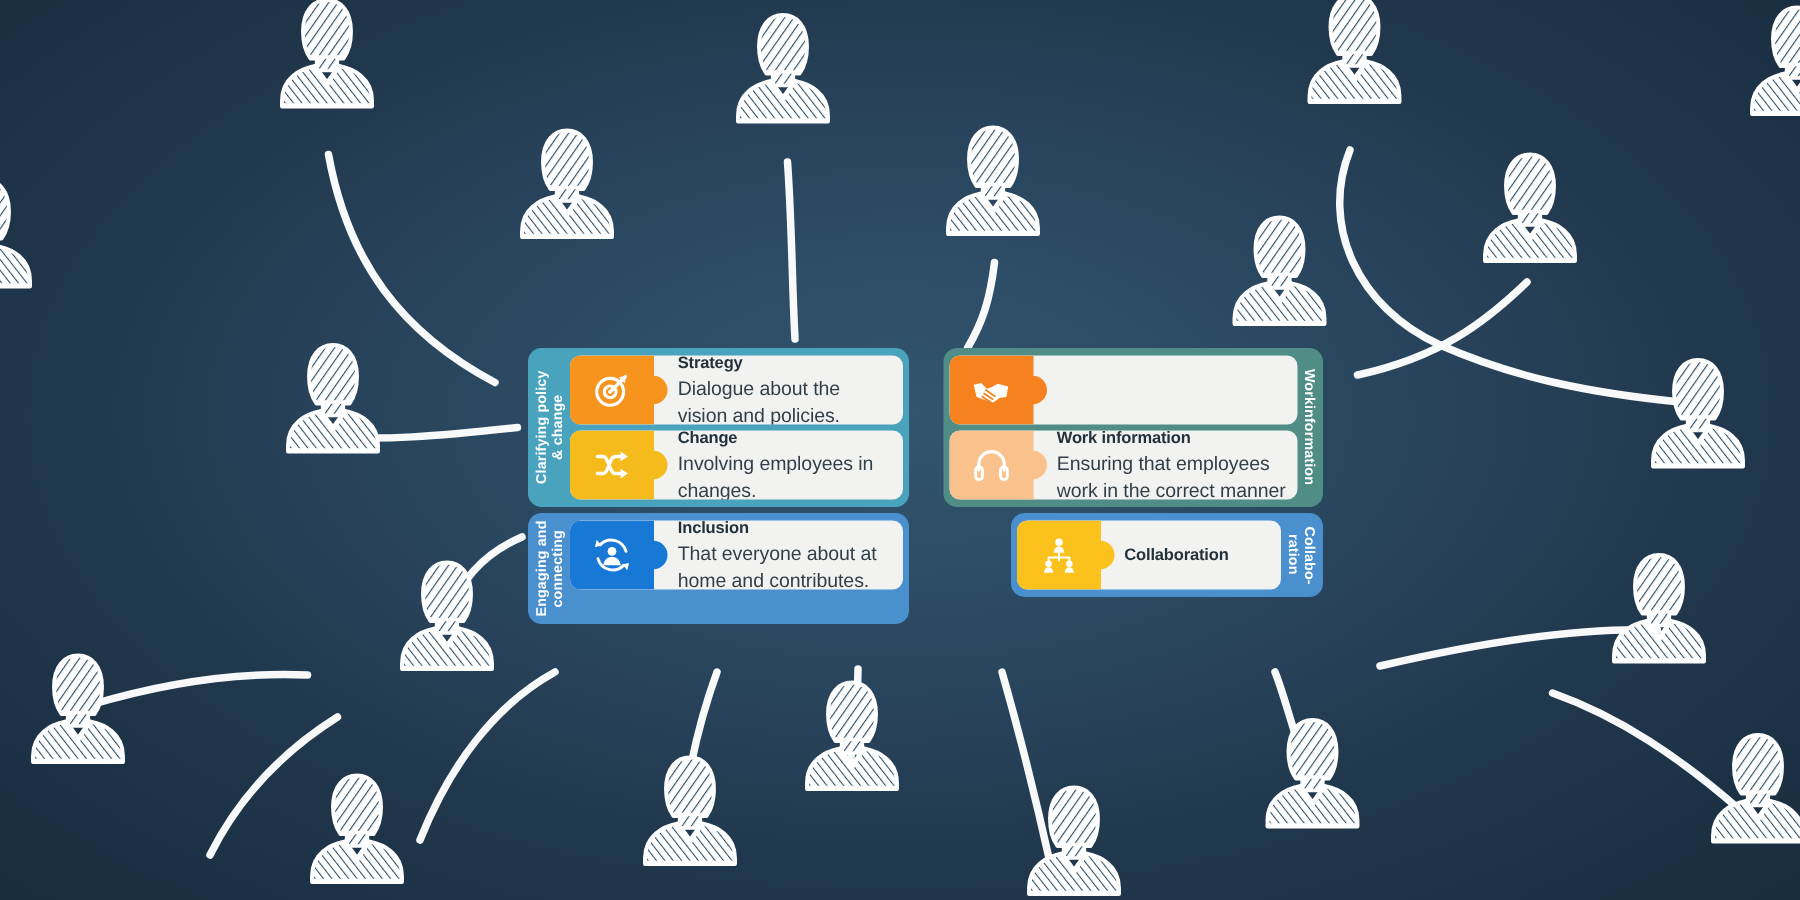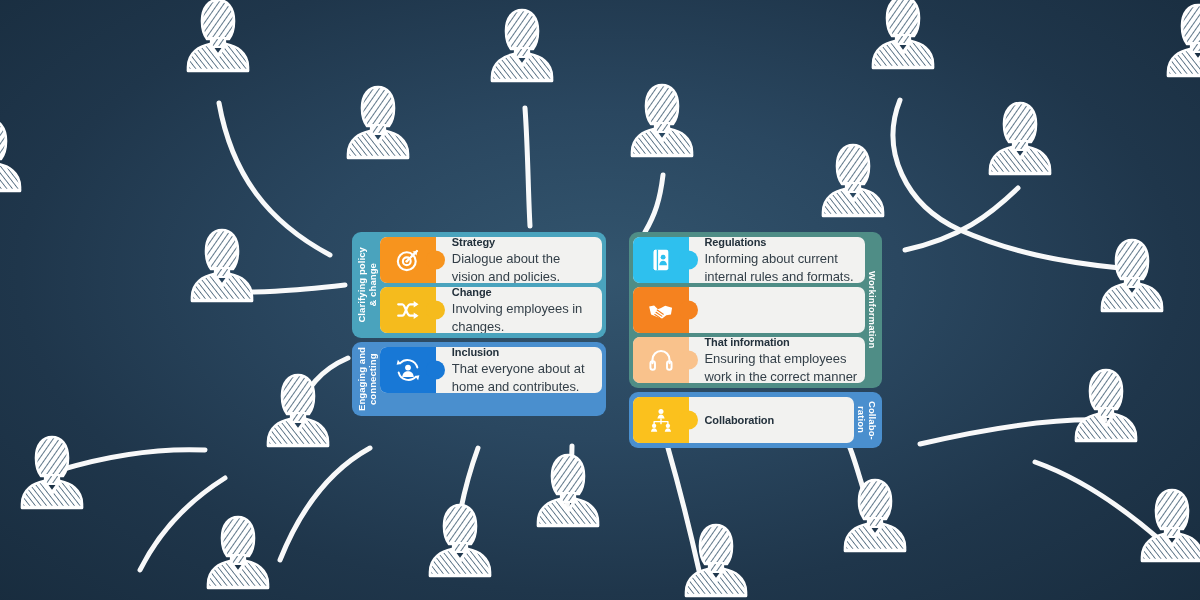--- a/index.html
+++ b/index.html
@@ -34,21 +34,21 @@
     display:flex;
     border-radius:9px;
     padding:5px 4px;
     position:relative;
   }
   .group.rev { flex-direction:row-reverse; }
 
   .g-clarify    { background:#4aa3bd; }
   .g-engage     { background:#4a8fce; }
   .g-workinfo   { background:#4f8d86; }
-  .g-collab     { background:#4a8fce; }
+  .g-collab     { background:#4a8fce;margin-left:45px; }
 
   .group-label {
     display:flex;
     align-items:center;
     justify-content:center;
     color:#ffffff;
     font-size:9.5px;
     font-weight:600;
     line-height:1.15;
     letter-spacing:.1px;
@@ -269,36 +269,20 @@
     </div>
 
     <div class="column col-right">
 
       <div class="group g-workinfo rev">
         <div class="group-label">
           <span class="vtxt">Workinformation</span>
         </div>
         <div class="cards">
 
-          <div class="card">
-            <div class="card-tile" style="background:#2ec0ee">
-              <span class="knob" style="background:#2ec0ee"></span>
-              <svg class="icon-svg" viewBox="0 0 32 32">
-                <rect x="7" y="3.5" width="18" height="25" rx="2.2" fill="#fff"></rect>
-                <rect x="7" y="3.5" width="4.6" height="25" rx="2.2" fill="#fff"></rect>
-                <line x1="11.6" y1="3.5" x2="11.6" y2="28.5" stroke="#2ec0ee" stroke-width="1.6"></line>
-                <circle cx="18.6" cy="12.5" r="3" fill="#2ec0ee"></circle>
-                <path d="M13.8 22.5 C14.4 18.4 16.3 17 18.6 17 C20.9 17 22.8 18.4 23.4 22.5 Z" fill="#2ec0ee"></path>
-              </svg>
-            </div>
-            <div class="card-body">
-              <div class="card-title">Regulations</div>
-              <div class="card-desc">Informing about current internal rules and formats.</div>
-            </div>
-          </div>
 
           <div class="card">
             <div class="card-tile" style="background:#f5821f">
               <span class="knob" style="background:#f5821f"></span>
               <svg class="icon-svg" viewBox="0 0 34 32">
                 <path d="M1.5 11.5 L8 10 L13 15 L17 13.5 L22.5 10.5 L31.5 13 L30 22 L24 23 L18.5 27 L12 25 L4 22 Z" fill="#fff"></path>
                 <path d="M12 16 L20 21.5" stroke="#f5821f" stroke-width="1.5" stroke-linecap="round"></path>
                 <path d="M10.5 19 L18 24" stroke="#f5821f" stroke-width="1.5" stroke-linecap="round"></path>
                 <path d="M9 21.8 L15.5 26" stroke="#f5821f" stroke-width="1.5" stroke-linecap="round"></path>
               </svg>
@@ -308,21 +292,21 @@
           <div class="card">
             <div class="card-tile" style="background:#f9c28c">
               <span class="knob" style="background:#f9c28c"></span>
               <svg class="icon-svg" viewBox="0 0 32 32">
                 <path d="M5.5 20 V16 C5.5 9.5 10.2 5 16 5 C21.8 5 26.5 9.5 26.5 16 V20" fill="none" stroke="#fff" stroke-width="2.6" stroke-linecap="round"></path>
                 <rect x="3" y="17.5" width="5.6" height="10.5" rx="2.8" fill="none" stroke="#fff" stroke-width="2.4"></rect>
                 <rect x="23.4" y="17.5" width="5.6" height="10.5" rx="2.8" fill="none" stroke="#fff" stroke-width="2.4"></rect>
               </svg>
             </div>
             <div class="card-body">
-              <div class="card-title">That information</div>
+              <div class="card-title">Work information</div>
               <div class="card-desc">Ensuring that employees work in the correct manner</div>
             </div>
           </div>
 
         </div>
       </div>
 
       <div class="group g-collab rev">
         <div class="group-label">
           <span class="vtxt">Collabo-

